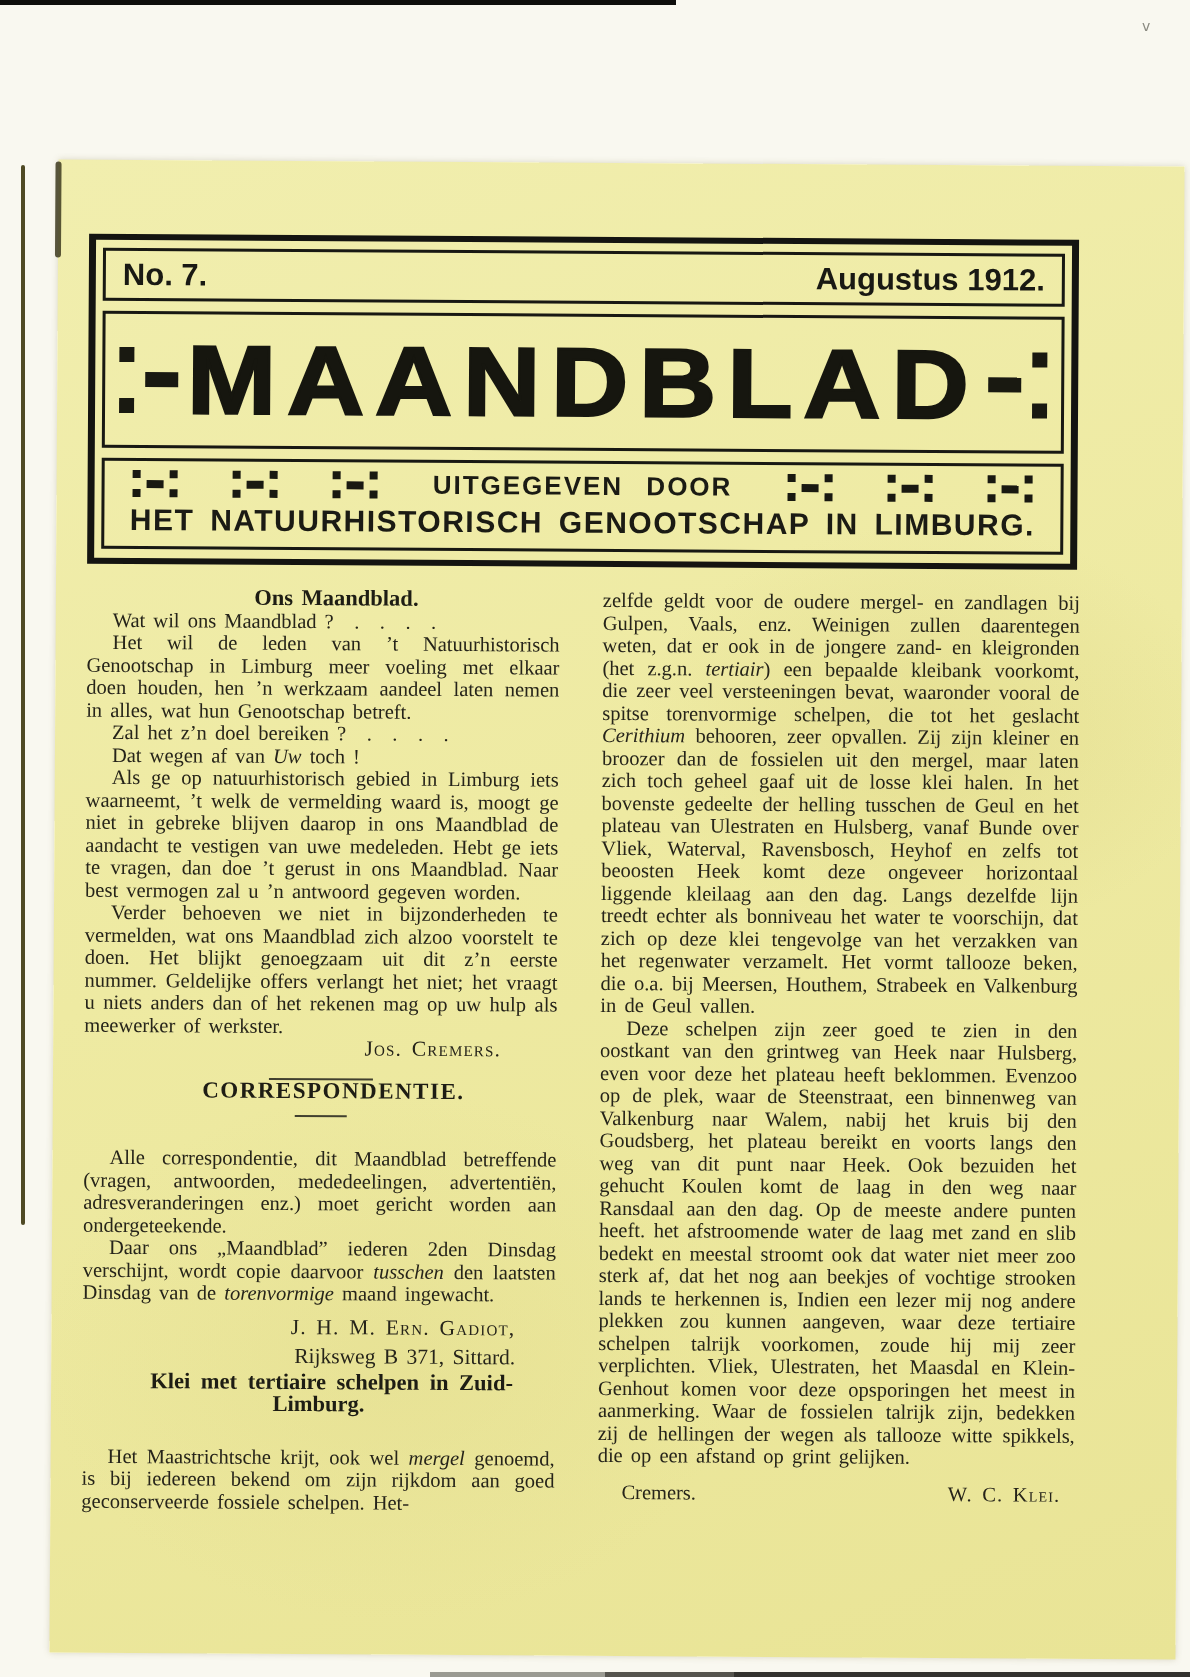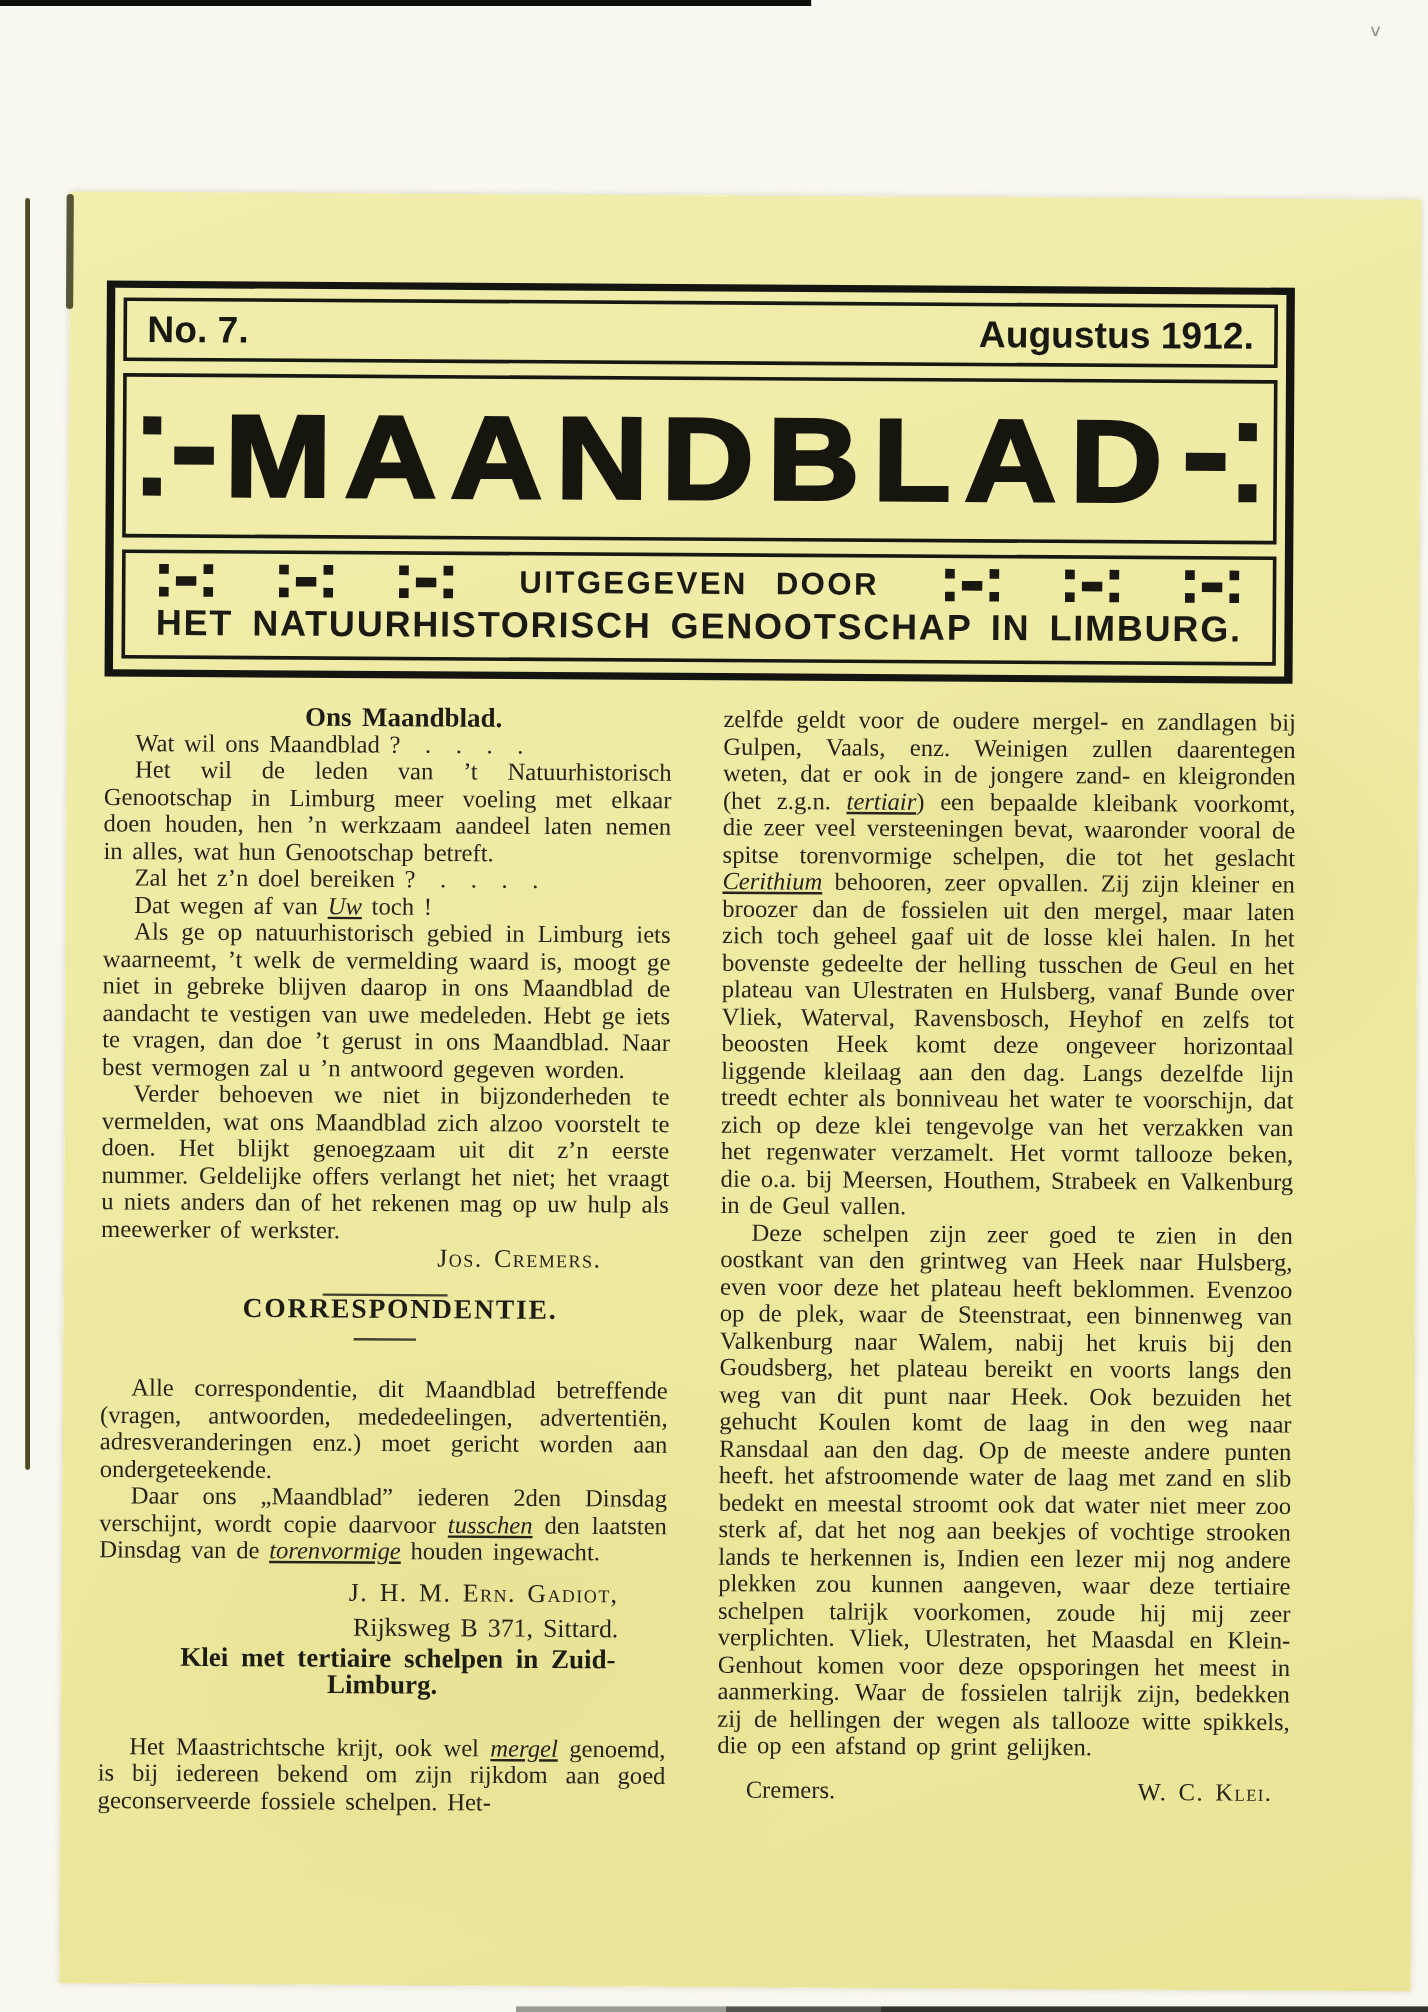--- a/index.html
+++ b/index.html
@@ -52,21 +52,21 @@
   .orn-sm i.dot{width:8px;height:8px;}
   .orn-sm i.dash{width:17px;height:8px;}
 
   
   .col{position:absolute;top:426px;font-size:20.5px;line-height:22.5px;color:#26241a;
        text-align:justify;word-spacing:3px;}
   .col-left{left:31px;width:473px;}
   .col-right{left:547px;width:477px;}
   .col p{margin:0;text-indent:26px;}
   .col p.noind{text-indent:0;}
-  em{font-style:italic;text-decoration:underline;}
+  em{font-style:italic;}
 
   .h-art{margin:0 0 7px 0;text-align:center;font-weight:bold;font-size:22.5px;color:#1e1d14;text-indent:0;}
   .h-corr{margin:30px 0 0 0;text-align:center;font-weight:bold;font-size:23px;letter-spacing:1.5px;color:#1e1d14;}
   .h-klei{margin:34px 0 0 0;text-align:center;font-weight:bold;font-size:22.5px;color:#1e1d14;word-spacing:5px;}
   .rule{height:2px;background:#41402f;}
   .rule-a{width:104px;margin:18px auto 0 auto;}
   .rule-b{width:52px;margin:13px auto 0 auto;}
   .sp-top{margin-top:30px !important;}
 
   .sc{font-variant:small-caps;letter-spacing:1.2px;}
@@ -194,21 +194,21 @@
       <p><span>Als ge op natuurhistorisch gebied in Limburg iets waarneemt, ’t welk de vermelding waard is, moogt ge niet in gebreke blijven daarop in ons Maandblad de aandacht te vestigen van uwe medeleden.  Hebt ge iets te vragen, dan doe ’t gerust in ons Maandblad.  Naar best vermogen zal u ’n antwoord gegeven worden.</span></p>
       <p><span>Verder behoeven we niet in bijzonderheden te vermelden, wat ons Maandblad zich alzoo voorstelt te doen.  Het blijkt genoegzaam uit dit z’n eerste nummer.  Geldelijke offers verlangt het niet; het vraagt u niets anders dan of het rekenen mag op uw hulp als meewerker of werkster.</span></p>
       <p class="sig-cremers sc">Jos. Cremers.</p>
 
       <div class="rule rule-a"></div>
 
       <p class="h-corr">CORRESPONDENTIE.</p>
       <div class="rule rule-b"></div>
 
       <p class="sp-top"><span>Alle correspondentie, dit Maandblad betreffende (vragen, antwoorden, mededeelingen, advertentiën, adresveranderingen enz.) moet gericht worden aan ondergeteekende.</span></p>
-      <p><span>Daar ons „Maandblad” iederen 2den Dinsdag verschijnt, wordt copie daarvoor </span><em>tusschen</em><span> den laatsten Dinsdag van de </span><em>torenvormige</em><span> houden ingewacht.</span></p>
+      <p><span>Daar ons „Maandblad” iederen 2den Dinsdag verschijnt, wordt copie daarvoor </span><em>tusschen</em><span> den laatsten Dinsdag van de </span><em>torenvormige</em><span> maand ingewacht.</span></p>
       <div class="sig-block">
         <div class="sc">J. H. M. Ern. Gadiot,</div>
         <div>Rijksweg B 371, Sittard.</div>
       </div>
 
       <p class="h-klei">Klei met tertiaire schelpen in Zuid-Limburg.</p>
       <p class="sp-top"><span>Het Maastrichtsche krijt, ook wel </span><em>mergel</em><span> genoemd, is bij iedereen bekend om zijn rijkdom aan goed geconserveerde fossiele schelpen.  Het-</span></p>
     </div>
 
     <div class="col col-right">

